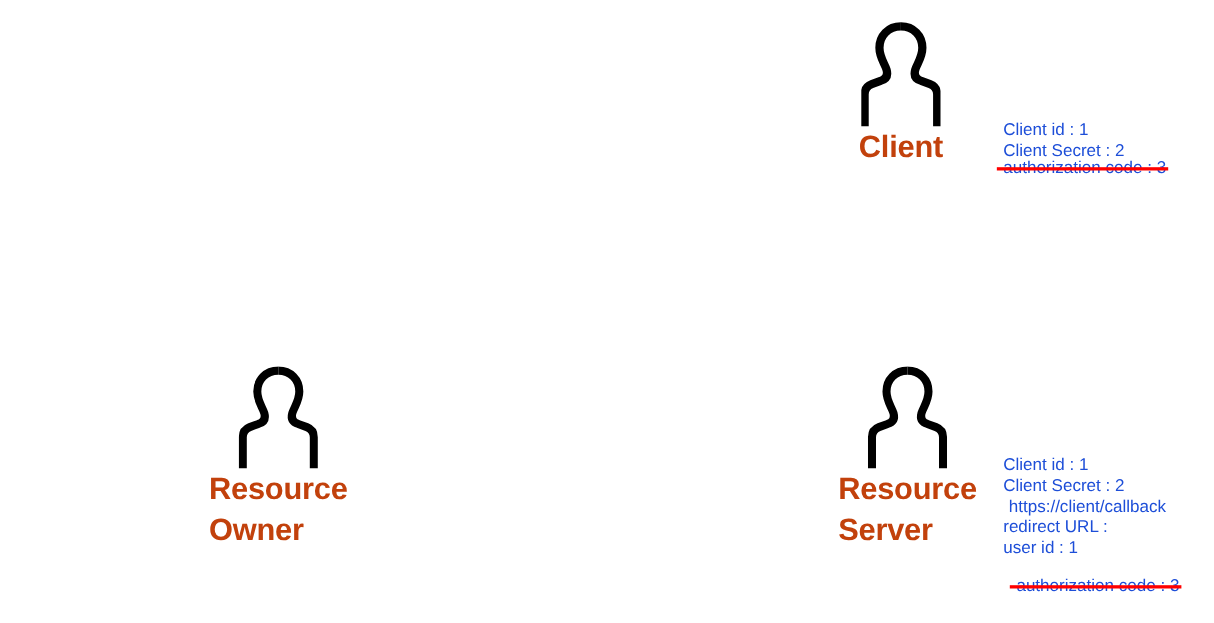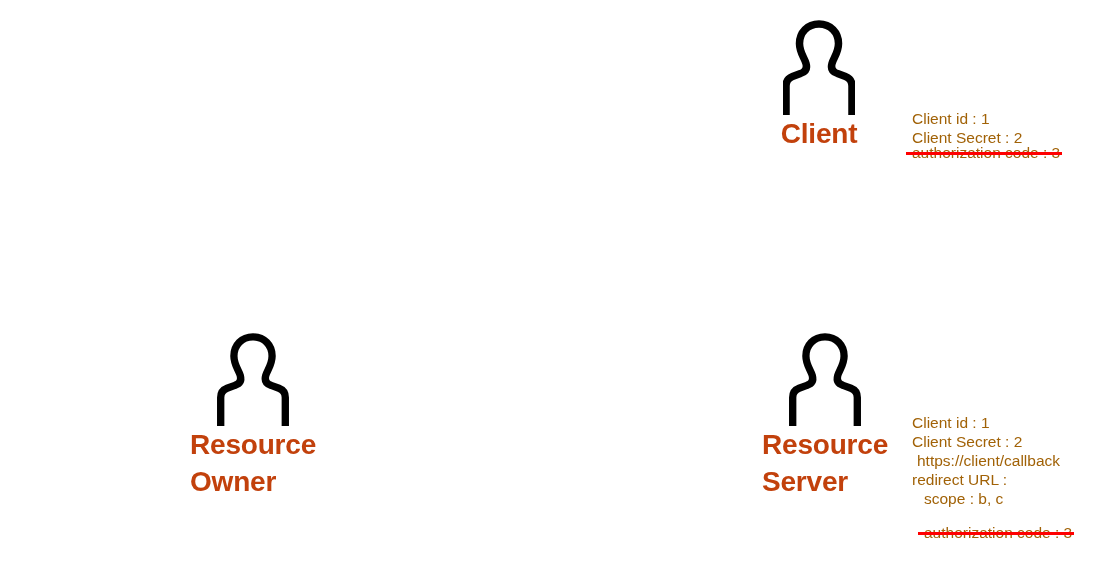--- a/index.html
+++ b/index.html
@@ -41,21 +41,21 @@
     white-space: pre-line;
     letter-spacing: -0.2px;
   }
 
   
   .attrs {
     position: absolute;
     font-family: "Liberation Sans", sans-serif;
     font-size: 15.5px;
     line-height: 19px;
-    color: #a16207;
+    color: #1d4ed8;
     white-space: nowrap;
   }
   .attrs .attr-line {
     position: relative;
     display: block;
   }
   .attrs .indent-1 { padding-left: 5px; }
   .attrs .indent-2 { padding-left: 12px; }
 
   
@@ -153,21 +153,21 @@
     </svg>
     <div class="actor-label">Resource
 Server</div>
   </div>
 
   <div class="attrs" style="left:912px; top:413px;">
     <span class="attr-line">Client id : 1</span>
     <span class="attr-line">Client Secret : 2</span>
     <span class="attr-line indent-1">https://client/callback</span>
     <span class="attr-line">redirect URL :</span>
-    <span class="attr-line indent-2">scope : b, c</span>
+    <span class="attr-line">user id : 1</span>
   </div>
 
   <div class="clip-box" style="left:906px; top:525px; width:170px; height:15px;">
     <div class="attrs" style="left:18px; top:-2px;">
       <span class="attr-line struck">authorization code : 3<i class="strike-rule"></i></span>
     </div>
   </div>
 
 </div>
 

